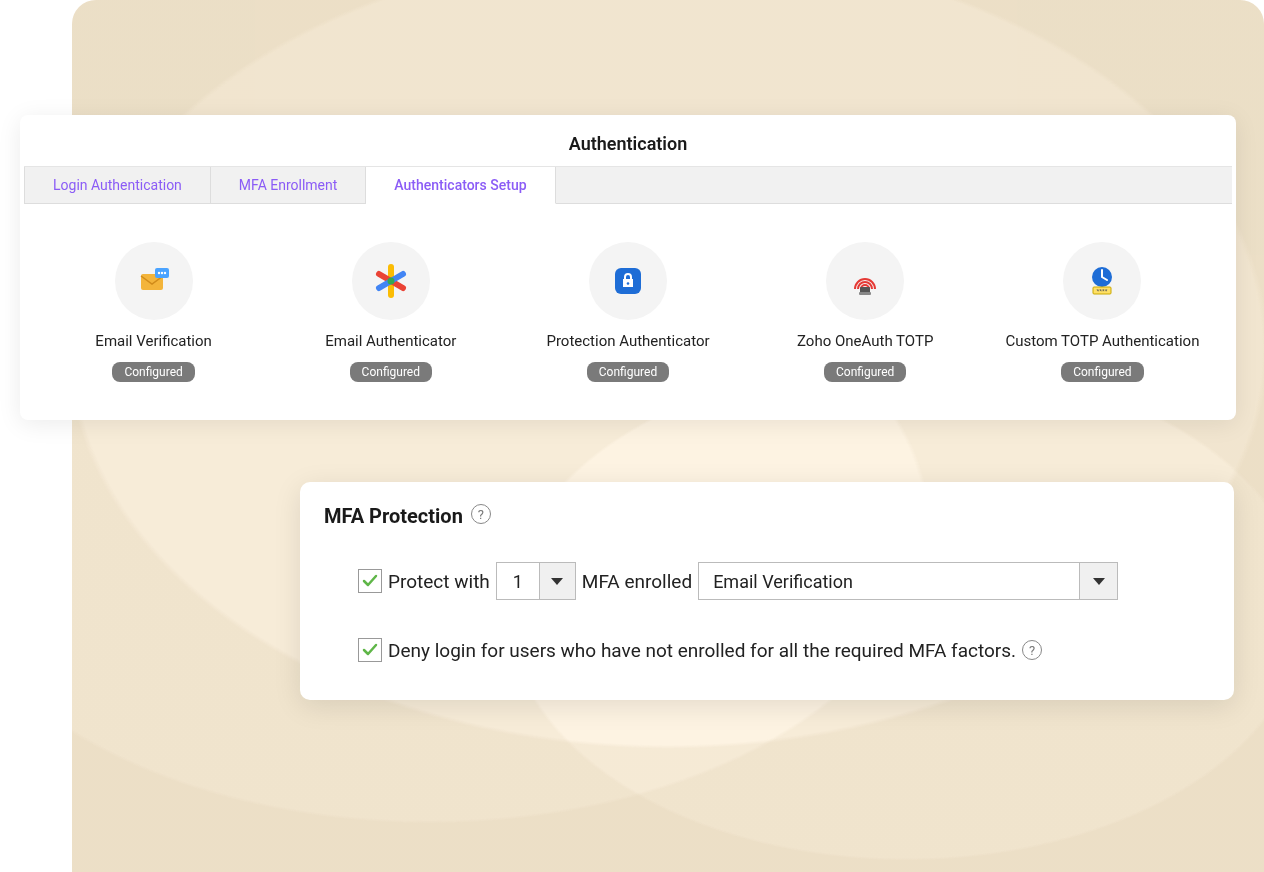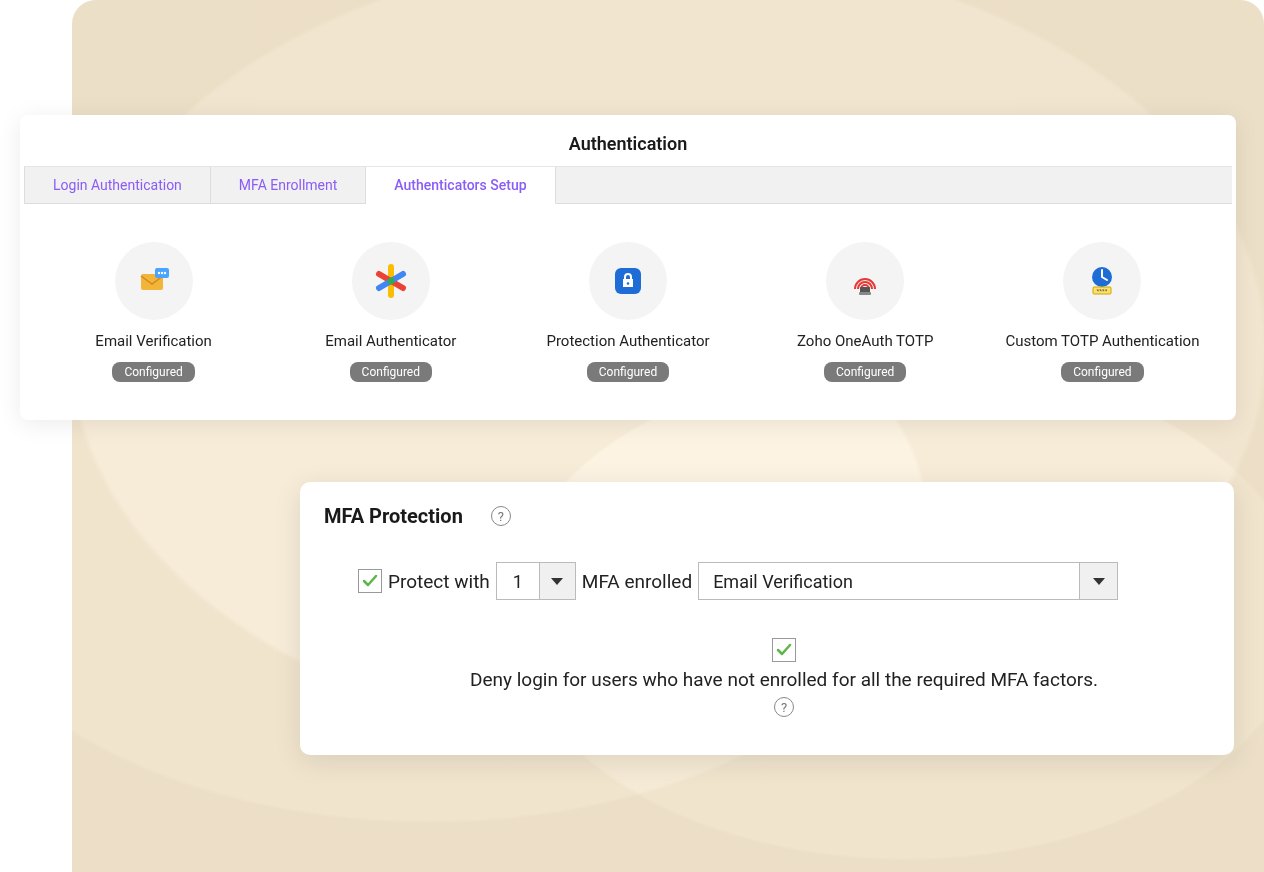--- a/index.html
+++ b/index.html
@@ -112,22 +112,22 @@
     left: 300px;
     top: 482px;
     width: 934px;
     background: #fff;
     border-radius: 10px;
     box-shadow: 0 6px 28px rgba(0,0,0,0.1);
     padding: 22px 24px 28px 24px;
   }
   .mfa-title-row {
     display: flex;
-    align-items: center;
-    gap: 28px;
+    align-items: flex-start;
+    gap: 8px;
     margin-bottom: 24px;
   }
   .mfa-title {
     font-size: 20px;
     font-weight: 700;
     color: #1a1a1a;
   }
   .help-circle {
     width: 20px;
     height: 20px;
@@ -201,21 +201,21 @@
     align-items: center;
     justify-content: center;
     cursor: pointer;
   }
   .caret-down {
     width: 0; height: 0;
     border-left: 6px solid transparent;
     border-right: 6px solid transparent;
     border-top: 7px solid #333;
   }
-  .mfa-row2 { margin-top: 18px; flex-direction: column; }
+  .mfa-row2 { margin-top: 18px; }
 </style>
 </head>
 <body>
 
 <div class="bg-panel"></div>
 
 <div class="panel-auth">
   <div class="panel-title">Authentication</div>
 
   <div class="tab-bar">

